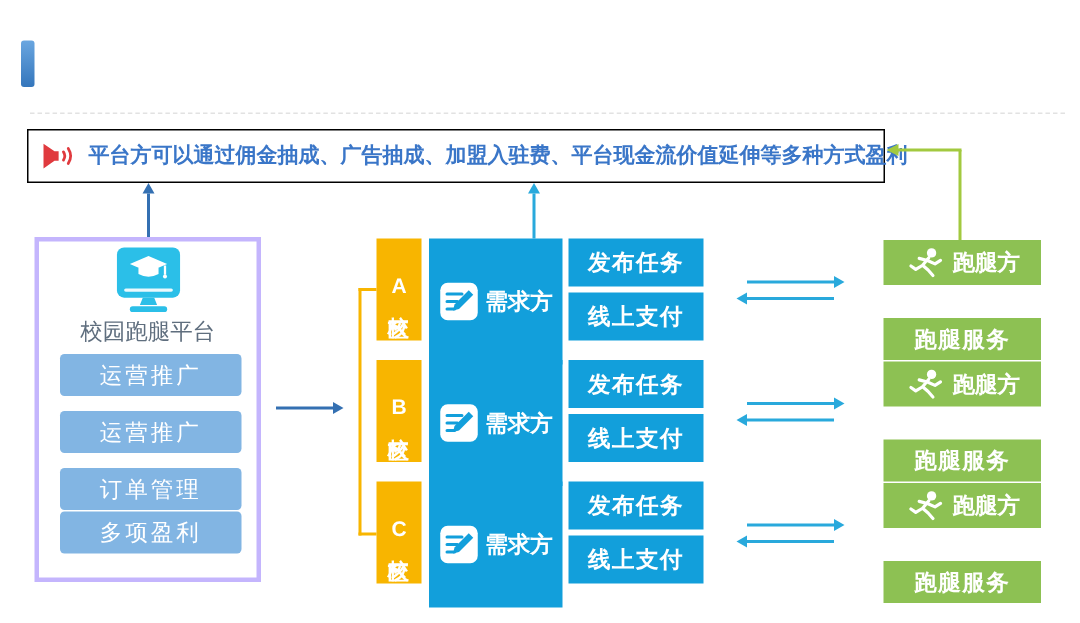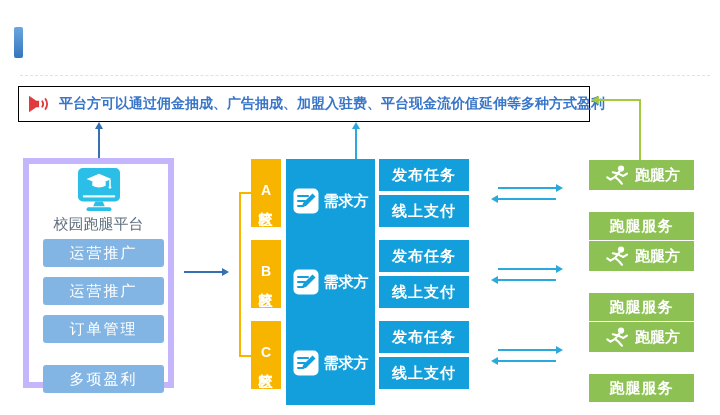--- a/index.html
+++ b/index.html
@@ -24,26 +24,26 @@
   .h-arrow.to-left::before{content:'';position:absolute;left:-7px;top:-3px;width:0;height:0;
     border-right:7px solid currentColor;border-top:4px solid transparent;border-bottom:4px solid transparent;}
   .v-arrow{position:absolute;width:2px;background:currentColor;}
   .v-arrow.to-up::before{content:'';position:absolute;top:-7px;left:-3px;width:0;height:0;
     border-bottom:7px solid currentColor;border-left:4px solid transparent;border-right:4px solid transparent;}
   .c-dkblue{color:var(--arrow-blue,#3470b2);}
   .c-cyan{color:var(--arrow-cyan,#29a9dc);}
 
   
   .platform{position:absolute;left:23px;top:158px;width:151px;height:230px;background:#fff;
-    border:6px solid #c4b5fd;box-sizing:border-box;}
+    border:3px solid #c4b5fd;box-sizing:border-box;}
   .platform-icon{position:absolute;left:50%;transform:translateX(-50%);top:3px;}
   .platform-label{position:absolute;left:0;right:0;top:51px;text-align:center;font-size:15px;color:#5f6e7e;}
   .p-btn{position:absolute;left:14px;width:121px;height:28px;background:var(--button-blue,#82b5e3);
     border-radius:3px;color:#fff;font-size:15px;display:flex;align-items:center;justify-content:center;letter-spacing:2px;}
-  .p-btn.b0{top:75px;}.p-btn.b1{top:113px;}.p-btn.b2{top:151px;}.p-btn.b3{top:201px;}
+  .p-btn.b0{top:75px;}.p-btn.b1{top:113px;}.p-btn.b2{top:151px;}.p-btn.b3{top:180px;}
 
   
   .bracket{position:absolute;background:var(--accent-yellow,#f8b500);}
 
   
   .row{position:absolute;left:251px;width:443px;height:68px;}
   .row.r0{top:159px;}.row.r1{top:240px;}.row.r2{top:321px;}
   .campus-label{position:absolute;left:0;top:0;width:30px;height:68px;background:var(--accent-yellow,#f8b500);
     color:#fff;font-size:14px;font-weight:700;writing-mode:vertical-rl;text-orientation:upright;
     display:flex;align-items:center;justify-content:center;letter-spacing:2px;}

